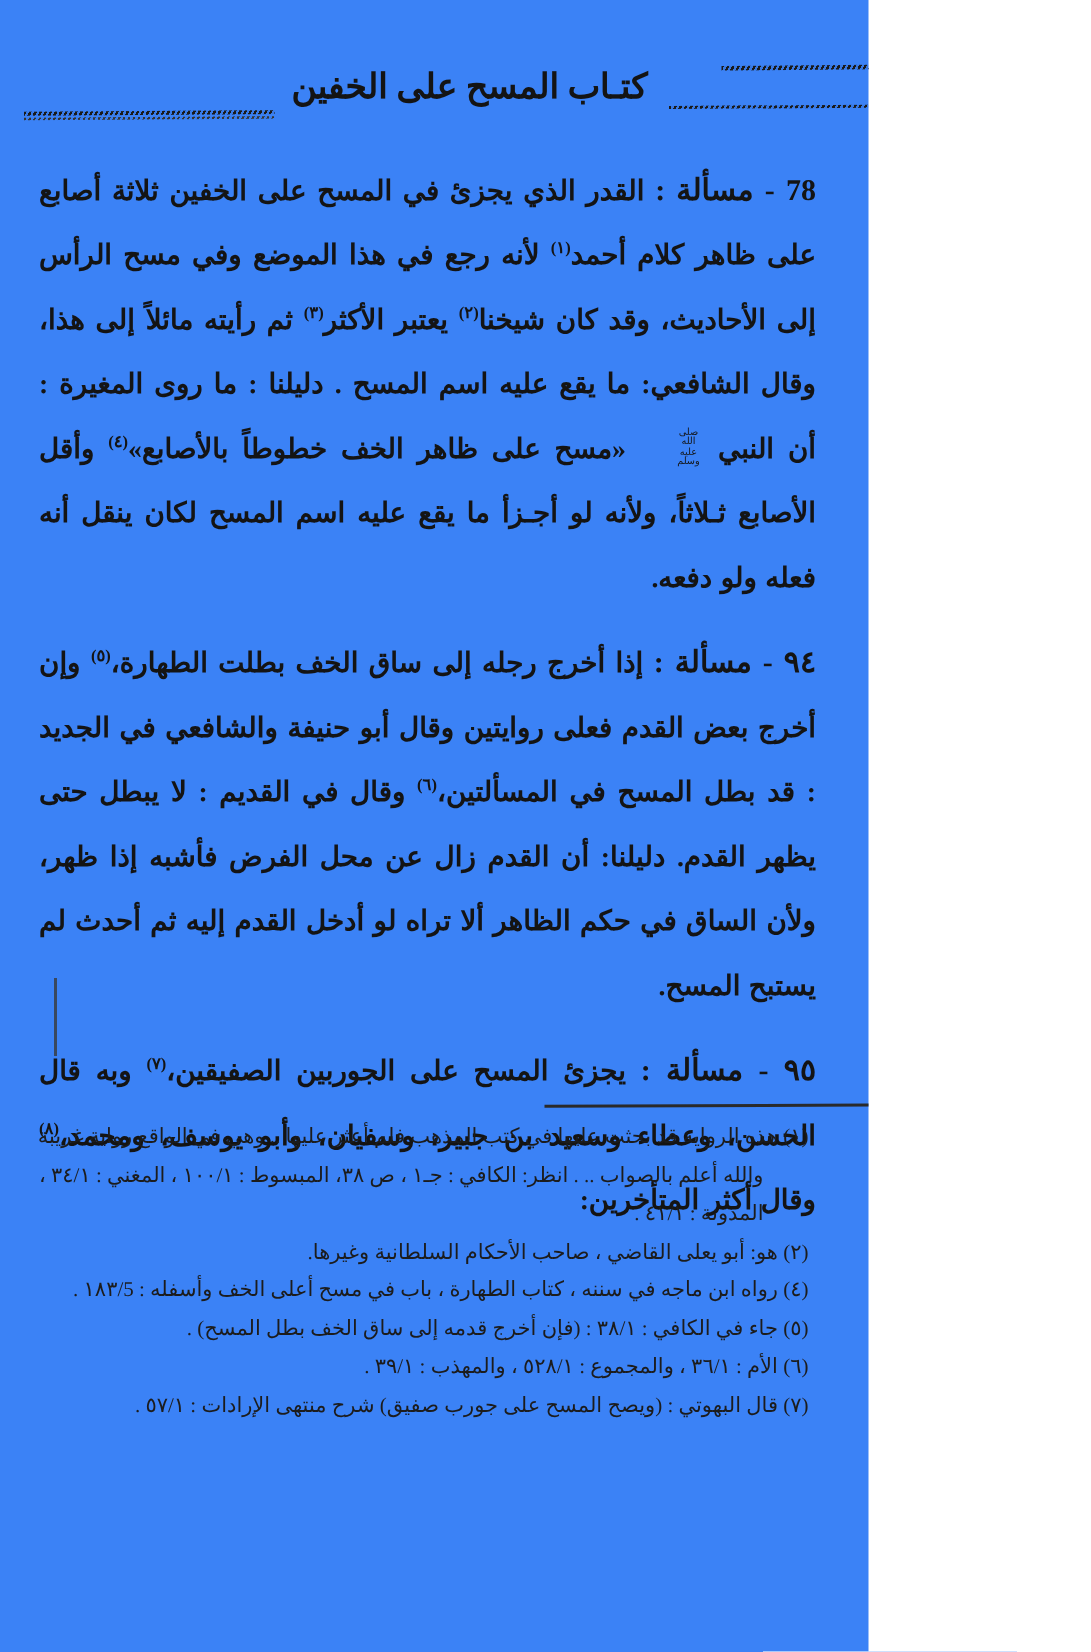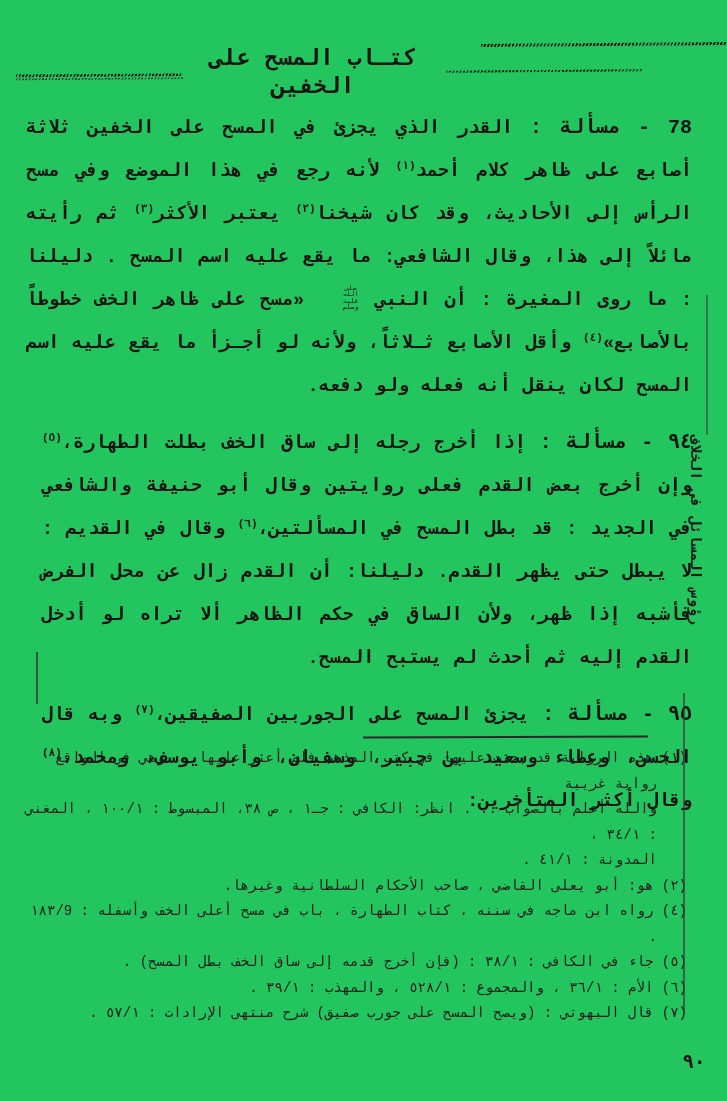--- a/index.html
+++ b/index.html
@@ -1,20 +1,20 @@
 <!DOCTYPE html>
 <html lang="ar"><head>
 <meta charset="utf-8">
 <style>
   html,body{margin:0;padding:0;background:#ffffff;}
   .page{
     position:relative;
-    width:727px;height:1101px;
-    background:#22c55e;
-    font-family:Liberation Mono, monospace;
+    width:579px;height:1101px;
+    background:#3b82f6;
+    font-family:Liberation Serif, serif;
     color:#141414;
     overflow:hidden;
   }
   
   .book-title{
     position:absolute;top:44px;left:180px;width:266px;
     margin:0;text-align:center;
     font-size:23px;font-weight:800;letter-spacing:0;
     direction:rtl;
   }
@@ -33,21 +33,21 @@
   .rule-right-top{left:481px;top:43px;width:246px;transform:rotate(-0.5deg);}
   .rule-right-bottom{left:446px;top:70px;width:197px;height:2.4px;transform:rotate(-0.4deg);}
   
   .text-body{
     position:absolute;top:106px;right:35px;left:26px;
     direction:rtl;text-align:justify;
     font-size:18.5px;font-weight:700;line-height:43px;
     word-spacing:1px;
   }
   .masala{margin:0;}
-  .masala + .masala{margin-top:13px;margin-left:16px;}
+  .masala + .masala{margin-top:13px;}
   .masala-head{font-size:20px;font-weight:800;}
   sup.fnref{font-size:11px;font-weight:700;line-height:0;vertical-align:super;}
   .saw{
     display:inline-block;width:21px;
     font-size:6.5px;font-weight:400;line-height:6.5px;
     text-align:center;vertical-align:-4px;
     white-space:normal;
     margin-left:22px;
   }
   
@@ -113,21 +113,21 @@
     <div class="footnote">
       <span class="fn-marker">(١)</span>
       <span class="fn-text">هذه الرواية قد بحثت عليها في كتب المذهب فلم أعثر عليها .. وهي في الواقع رواية غريبة<br>والله أعلم بالصواب .. . انظر: الكافي : جـ١ ، ص ٣٨، المبسوط : ١٠٠/١ ، المغني : ٣٤/١ ،<br>المدونة : ٤١/١ .</span>
     </div>
     <div class="footnote">
       <span class="fn-marker">(٢)</span>
       <span class="fn-text">هو: أبو يعلى القاضي ، صاحب الأحكام السلطانية وغيرها.</span>
     </div>
     <div class="footnote">
       <span class="fn-marker">(٤)</span>
-      <span class="fn-text">رواه ابن ماجه في سننه ، كتاب الطهارة ، باب في مسح أعلى الخف وأسفله : ١٨٣/9 .</span>
+      <span class="fn-text">رواه ابن ماجه في سننه ، كتاب الطهارة ، باب في مسح أعلى الخف وأسفله : ١٨٣/5 .</span>
     </div>
     <div class="footnote">
       <span class="fn-marker">(٥)</span>
       <span class="fn-text">جاء في الكافي : ٣٨/١ : (فإن أخرج قدمه إلى ساق الخف بطل المسح) .</span>
     </div>
     <div class="footnote">
       <span class="fn-marker">(٦)</span>
       <span class="fn-text">الأم : ٣٦/١ ، والمجموع : ٥٢٨/١ ، والمهذب : ٣٩/١ .</span>
     </div>
     <div class="footnote">

